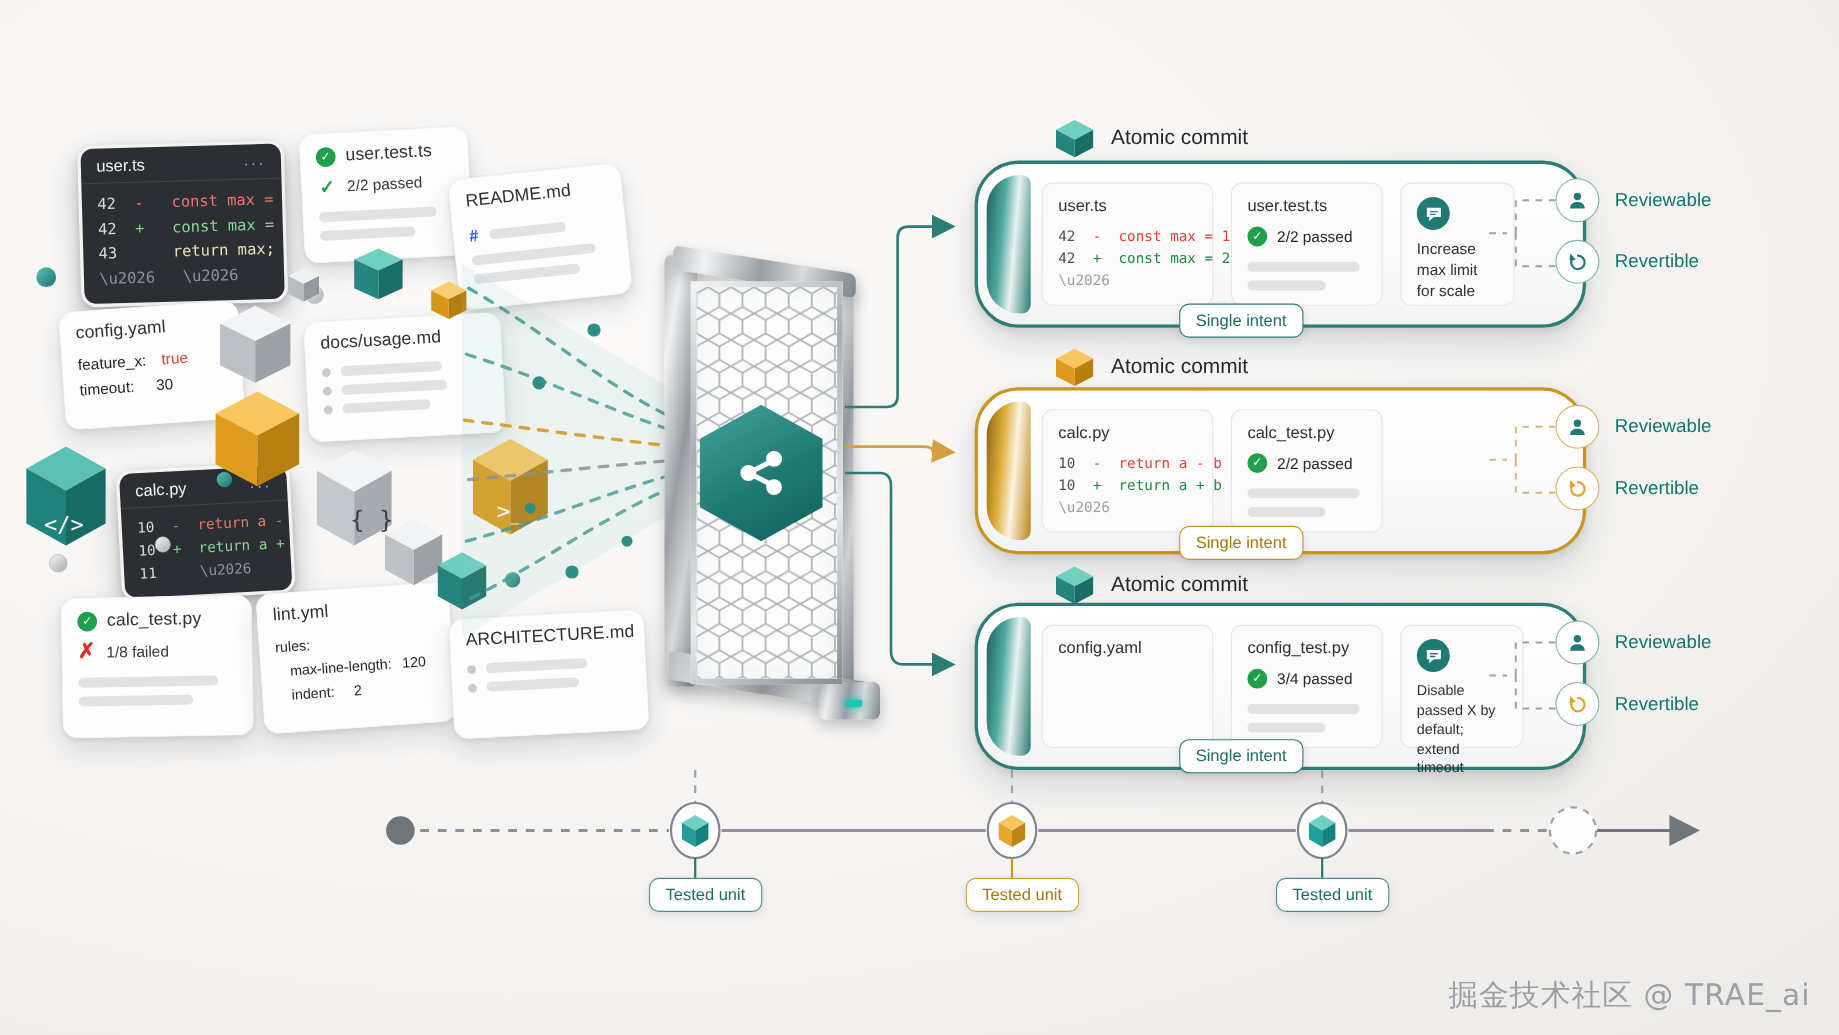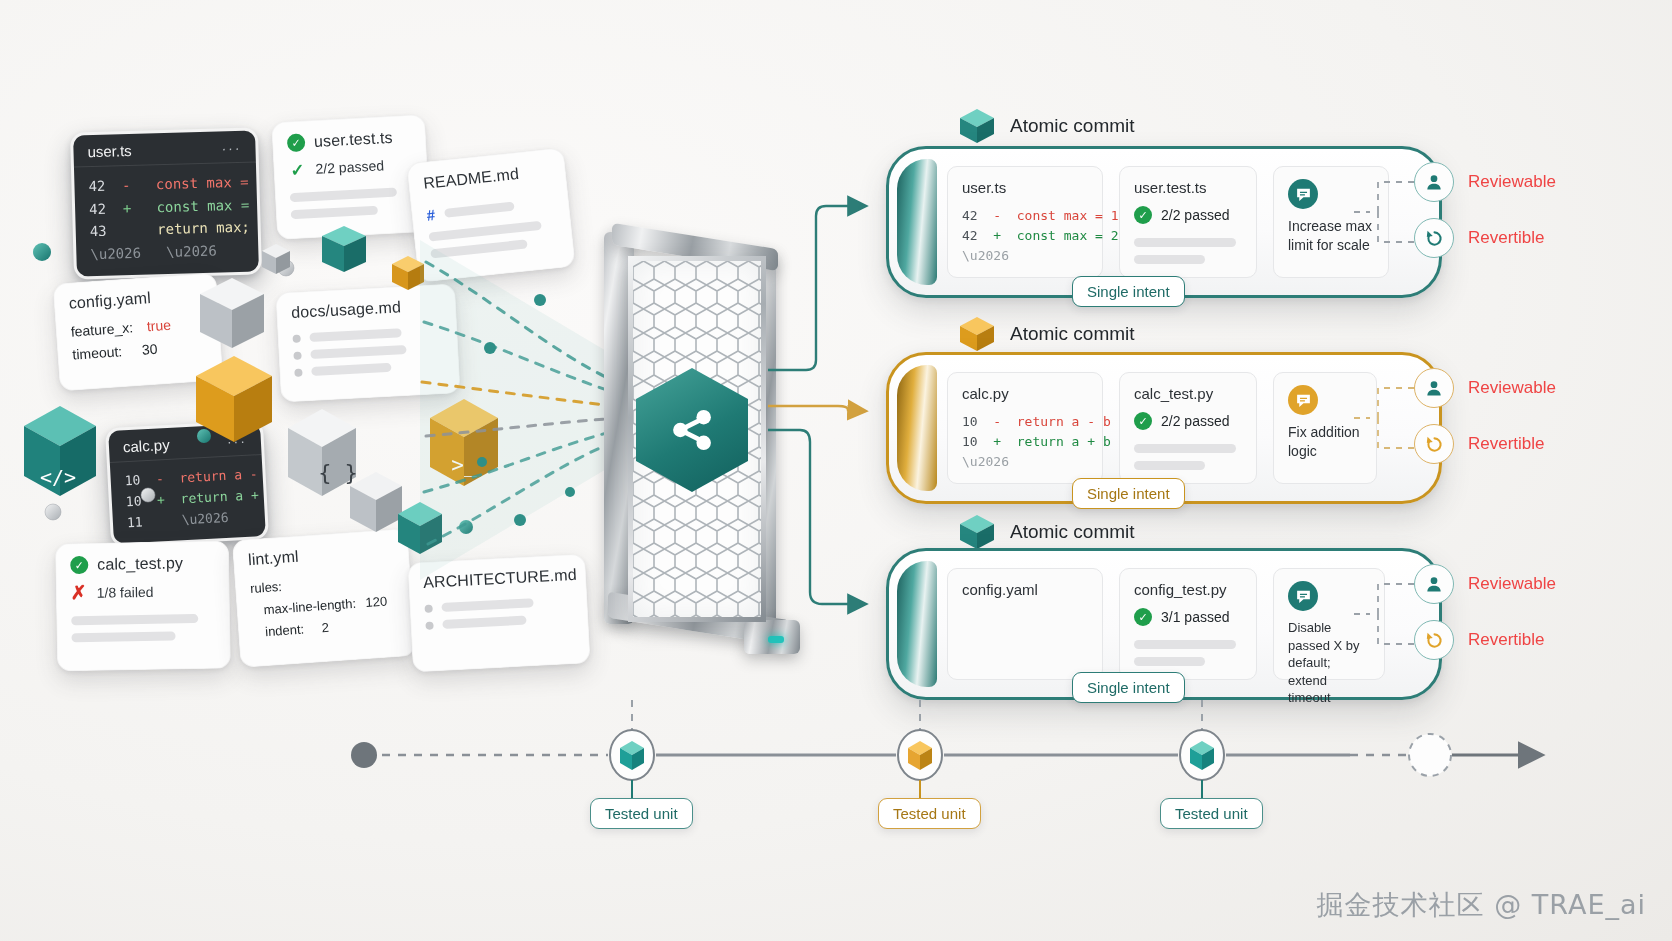--- a/index.html
+++ b/index.html
@@ -147,21 +147,21 @@
   .intent.teal{border:1.6px solid #2d7d77;color:#1f6b66;}
   .intent.gold{border:1.6px solid #c9941f;color:#a67714;}
 
   .attr{position:absolute;display:flex;align-items:center;gap:14px;}
   .attr .ring{
     width:38px;height:38px;border-radius:50%;
     border:1.8px solid #7fb8b3;background:#fdfdfd;
     display:flex;align-items:center;justify-content:center;
   }
   .attr.gold .ring{border-color:#ddb265;}
-  .attr .alabel{font-size:17px;color:#ef4444;}
+  .attr .alabel{font-size:17px;color:#0f766e;}
   .tl-badge{
     position:absolute;background:#fff;border-radius:9px;padding:6px 14px;font-size:15px;
     box-shadow:0 3px 8px rgba(60,60,70,.12);
   }
   .tl-badge.teal{border:1.6px solid #4a8f8a;color:#1f6b66;}
   .tl-badge.gold{border:1.6px solid #d2a13f;color:#a67714;}
 
   .watermark{
     position:absolute;right:26px;bottom:18px;
     font-size:27px;color:#9aa0a6;letter-spacing:1px;white-space:nowrap;
@@ -456,21 +456,21 @@
     </div>
     <div class="panel" style="width:138px;">
       <div class="pname">user.test.ts</div>
       <div style="display:flex;align-items:center;gap:9px;">
         <span class="chk">✓</span>
         <span style="font-size:14px;">2/2 passed</span>
       </div>
       <div class="ghost-line" style="margin-top:14px;width:94%;"></div>
       <div class="ghost-line" style="margin-top:8px;width:66%;"></div>
     </div>
-    <div class="panel" style="width:116px;">
+    <div class="panel" style="width:104px;">
       <div class="bubble teal">
         <svg width="17" height="17" viewBox="0 0 24 24">
           <path d="M3,4 h18 v12 h-9 l-6,5 v-5 h-3 Z" fill="#ffffff"></path>
           <line x1="7" y1="9" x2="17" y2="9" stroke="#1f7a74" stroke-width="1.8"></line>
           <line x1="7" y1="12.5" x2="14" y2="12.5" stroke="#1f7a74" stroke-width="1.8"></line>
         </svg>
       </div>
       <div class="msg">Increase max limit for scale</div>
     </div>
   </div>
@@ -517,30 +517,20 @@
     </div>
     <div class="panel" style="width:138px;">
       <div class="pname">calc_test.py</div>
       <div style="display:flex;align-items:center;gap:9px;">
         <span class="chk">✓</span>
         <span style="font-size:14px;">2/2 passed</span>
       </div>
       <div class="ghost-line" style="margin-top:14px;width:94%;"></div>
       <div class="ghost-line" style="margin-top:8px;width:66%;"></div>
     </div>
-    <div class="panel" style="width:104px;">
-      <div class="bubble gold">
-        <svg width="17" height="17" viewBox="0 0 24 24">
-          <path d="M3,4 h18 v12 h-9 l-6,5 v-5 h-3 Z" fill="#ffffff"></path>
-          <line x1="7" y1="9" x2="17" y2="9" stroke="#e0a32a" stroke-width="1.8"></line>
-          <line x1="7" y1="12.5" x2="14" y2="12.5" stroke="#e0a32a" stroke-width="1.8"></line>
-        </svg>
-      </div>
-      <div class="msg">Fix addition logic</div>
-    </div>
   </div>
   <div class="intent gold" style="left:1072px;top:478px;">Single intent</div>
 
   <svg class="abs" style="left:1352px;top:366px;width:90px;height:110px;">
     <path d="M2,52 L18,52 M26,52 L26,22 L62,22 M26,52 L26,82 L62,82" stroke="#d8b877" stroke-width="1.8" stroke-dasharray="6 6" fill="none"></path>
   </svg>
   <div class="attr gold" style="left:1414px;top:368px;">
     <span class="ring">
       <svg width="20" height="20" viewBox="0 0 24 24">
         <circle cx="12" cy="8" r="4" fill="#1f7a74"></circle>
@@ -570,21 +560,21 @@
 
   <div class="capsule teal" style="left:886px;top:548px;width:470px;height:118px;">
     <div class="cap-endcap teal"></div>
     <div class="panel" style="width:156px;">
       <div class="pname">config.yaml</div>
     </div>
     <div class="panel" style="width:138px;">
       <div class="pname">config_test.py</div>
       <div style="display:flex;align-items:center;gap:9px;">
         <span class="chk">✓</span>
-        <span style="font-size:14px;">3/1 passed</span>
+        <span style="font-size:14px;">3/4 passed</span>
       </div>
       <div class="ghost-line" style="margin-top:14px;width:94%;"></div>
       <div class="ghost-line" style="margin-top:8px;width:66%;"></div>
     </div>
     <div class="panel" style="width:112px;">
       <div class="bubble teal">
         <svg width="17" height="17" viewBox="0 0 24 24">
           <path d="M3,4 h18 v12 h-9 l-6,5 v-5 h-3 Z" fill="#ffffff"></path>
           <line x1="7" y1="9" x2="17" y2="9" stroke="#1f7a74" stroke-width="1.8"></line>
           <line x1="7" y1="12.5" x2="14" y2="12.5" stroke="#1f7a74" stroke-width="1.8"></line>

